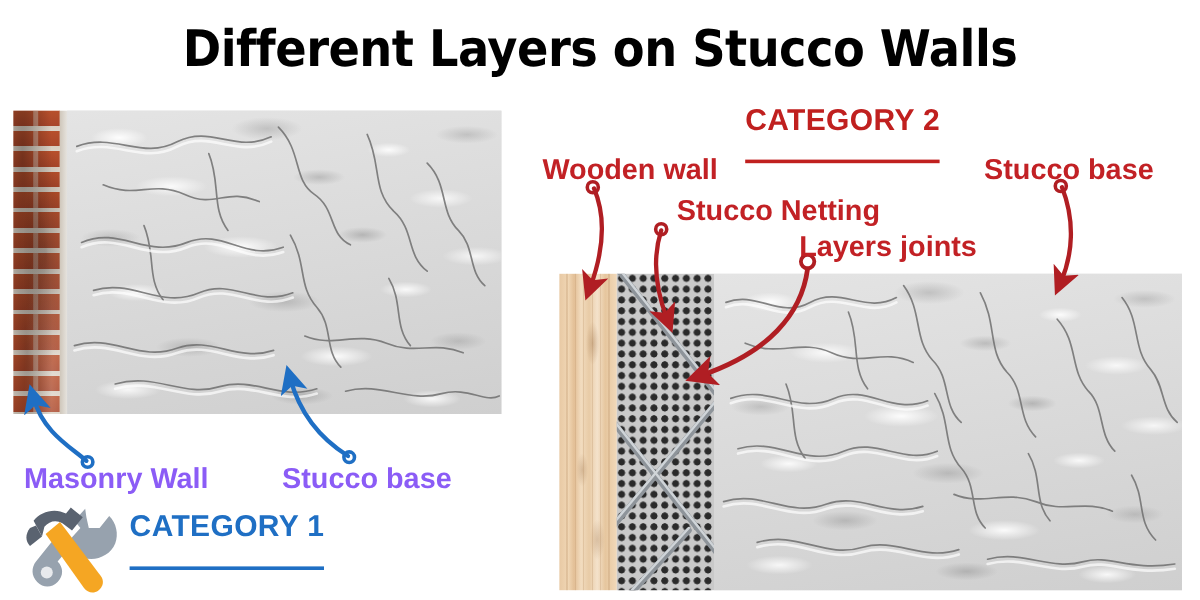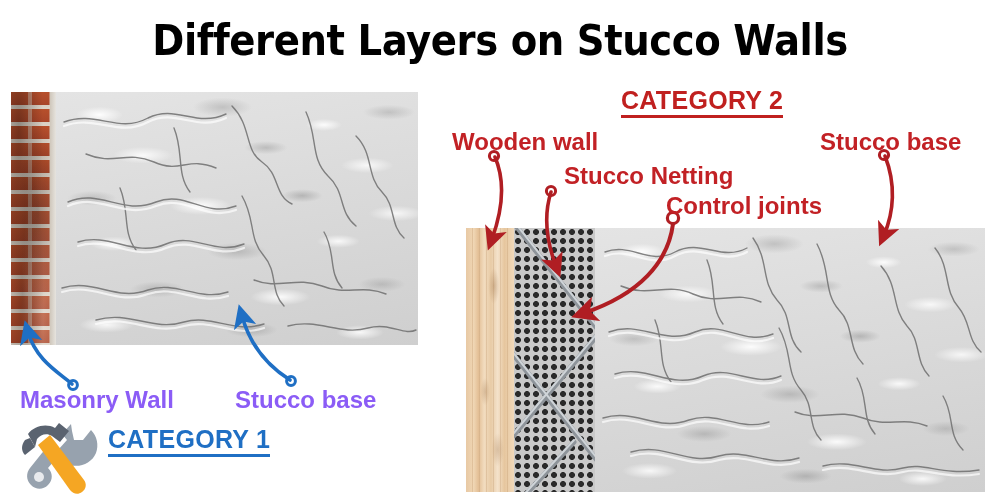--- a/index.html
+++ b/index.html
@@ -186,21 +186,21 @@
   .label.blue { color: #8b5cf6; }
   .label.red  { color: #c22125; }
 
   .category {
     position: absolute;
     white-space: nowrap;
     font-family: "Liberation Sans", sans-serif;
     font-weight: 700;
     font-size: 25px;
     letter-spacing: 0.3px;
-    padding-bottom: 0;
+    padding-bottom: 18px;
   }
   #cat1 {
     color: #1f6fc4;
     border-bottom: 3px solid #1f6fc4;
     left: 108px; top: 425px; text-align: right;
   }
   #cat2 {
     color: #c0201f;
     border-bottom: 3px solid #c0201f;
     left: 621px; top: 86px;
@@ -352,21 +352,21 @@
       <path d="M885,156 C896,184 894,212 884,235" stroke="#b01e23" stroke-width="3.6" fill="none" stroke-linecap="round" marker-end="url(#ahRed)"></path>
       <circle cx="884" cy="155" r="4.6" fill="none" stroke="#b01e23" stroke-width="3"></circle>
     </g>
   </svg>
 
   <div class="label blue" style="left:20px; top:386px;">Masonry Wall</div>
   <div class="label blue" style="left:235px; top:386px;">Stucco base</div>
 
   <div class="label red" style="left:452px; top:128px;">Wooden wall</div>
   <div class="label red" style="left:536px; top:162px;margin-left:28px;">Stucco Netting</div>
-  <div class="label red" style="left:666px; top:192px;">Control joints</div>
+  <div class="label red" style="left:666px; top:192px;">Layers joints</div>
   <div class="label red" style="left:820px; top:128px;">Stucco base</div>
 
   <div class="category" id="cat1">CATEGORY 1</div>
   <div class="category" id="cat2">CATEGORY 2</div>
 
   <svg id="tools-icon" viewBox="0 0 96 80">
 
     <g>
       <path d="M63,6 L54,16 L59,22 L50,32 L43,25 L34,35
                L22,50 C18,55 18,62 23,67 C28,72 35,72 40,67

